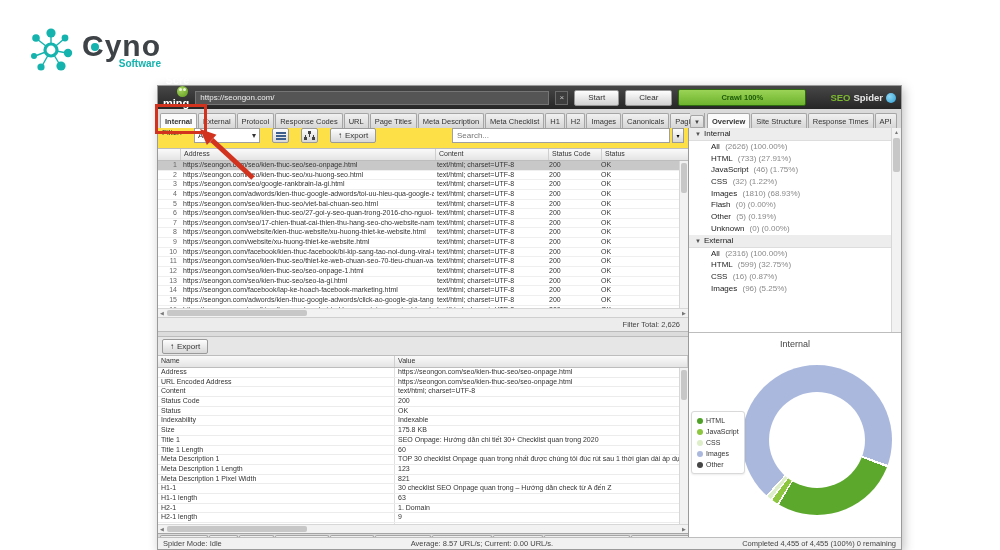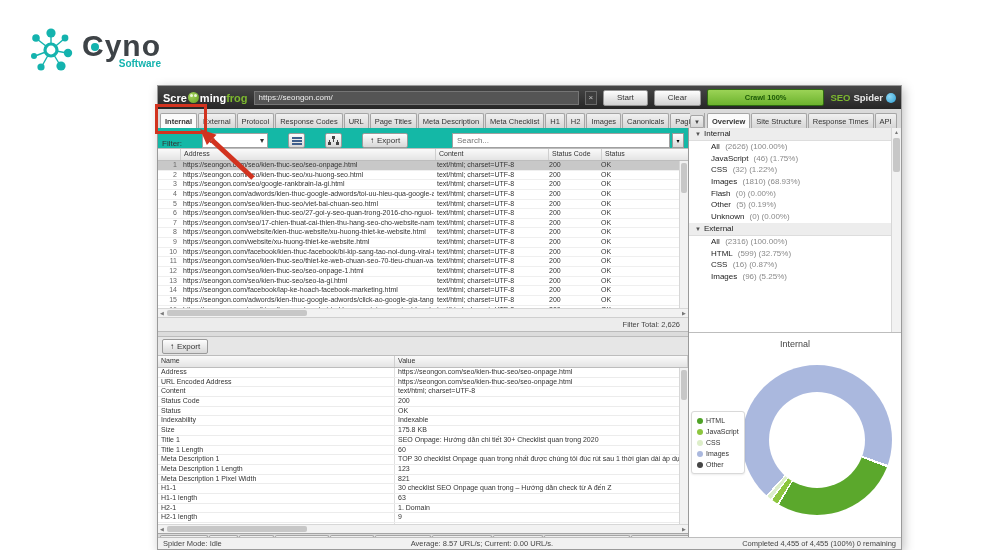--- a/index.html
+++ b/index.html
@@ -13,21 +13,21 @@
   .cyno-cdot{position:absolute;left:9px;top:12px;width:8px;height:8px;border-radius:50%;background:#14b3ae;}
   .cyno-sub{display:block;text-align:right;font-size:10px;font-weight:bold;color:#14b3ae;margin-top:-2px;}
 
   
   .window{position:absolute;left:157px;top:85px;width:743px;height:463px;
           background:#ececec;border:1px solid #9a9a9a;box-shadow:2px 3px 10px rgba(0,0,0,.25);
           font-size:8px;color:#333;}
 
   .titlebar{height:23px;background:linear-gradient(#474747,#262626);display:flex;align-items:center;
             padding:0 5px;gap:6px;}
-  .sf-logo{color:#fff;font-weight:bold;font-size:11px;white-space:nowrap;display:flex;align-items:flex-start;}
+  .sf-logo{color:#fff;font-weight:bold;font-size:11px;white-space:nowrap;display:flex;align-items:flex-end;flex-direction:column;}
   .sf-green{color:#7cb82f;}
   .frog-dot{display:inline-block;width:11px;height:11px;border-radius:50%;
             background:radial-gradient(circle at 32% 32%,#a6d45e,#5f9c1c);position:relative;margin:0 1px;}
   .frog-dot::before,.frog-dot::after{content:"";position:absolute;top:2px;width:3px;height:3px;border-radius:50%;background:#e9f5d8;}
   .frog-dot::before{left:2px;} .frog-dot::after{right:2px;}
   .urlfield{width:344px;height:12px;background:#555;border:1px solid #757575;color:#eee;
             font-size:8px;padding:0 4px;font-family:"Liberation Sans",sans-serif;}
   .xbtn{width:13px;height:14px;background:#3d3d3d;color:#c5c5c5;border:1px solid #6a6a6a;
         font-size:8px;line-height:11px;text-align:center;padding:0;}
   .btn{height:16px;padding:0 13px;font-size:8px;background:linear-gradient(#fefefe,#d2d2d2);
@@ -51,21 +51,21 @@
   .tabgroup .tab:first-child{background:#fbfbfb;font-weight:bold;}
   .tab-overflow{font-size:6px;color:#444;background:linear-gradient(#f1f1f1,#d6d6d6);
                 border:1px solid #a5a5a5;padding:3px 3px 2px;border-radius:2px 2px 0 0;}
 
   
   .content{position:absolute;top:42px;left:0;right:0;bottom:11px;display:flex;}
   .leftpane{width:530px;display:flex;flex-direction:column;border-right:1px solid #9a9a9a;background:#ececec;}
   .rightpane{flex:1;display:flex;flex-direction:column;background:#fff;}
 
   
-  .filterbar{height:20px;flex:none;display:flex;align-items:flex-end;gap:20px;padding:0 4px;background:#14b8a6;}
+  .filterbar{height:20px;flex:none;display:flex;align-items:flex-start;gap:12px;padding:0 4px;background:#fde047;}
   .filterlabel{font-size:8px;color:#333;}
   .select{width:58px;height:13px;background:#fff;border:1px solid #a0a0a0;display:flex;align-items:center;
           justify-content:space-between;padding:0 3px;font-size:8px;}
   .icobtn{width:17px;height:15px;background:linear-gradient(#fdfdfd,#d8d8d8);border:1px solid #9a9a9a;
           border-radius:2px;display:flex;align-items:center;justify-content:center;padding:0;}
   .list-ico{display:block;width:10px;height:8px;
             background:repeating-linear-gradient(#3e5e8c 0 1.6px,transparent 1.6px 3.2px);}
   .tree-ico{position:relative;display:block;width:11px;height:9px;}
   .tree-ico::before{content:"";position:absolute;left:4px;top:0;width:3px;height:3px;background:#444;
                     box-shadow:-4px 6px 0 #444,4px 6px 0 #444;}
@@ -535,20 +535,24 @@
             <div class="ovgroup">
               <span class="tri">▼</span><span>Internal</span>
             </div>
             <div>
 
             <div class="ovitem">
                 <span class="lbl">All</span>
                 <span class="meta">(2626) (100.00%)</span>
               </div>
                 <div class="ovitem">
+                <span class="lbl">HTML</span>
+                <span class="meta">(733) (27.91%)</span>
+              </div>
+                <div class="ovitem">
                 <span class="lbl">JavaScript</span>
                 <span class="meta">(46) (1.75%)</span>
               </div>
                 <div class="ovitem">
                 <span class="lbl">CSS</span>
                 <span class="meta">(32) (1.22%)</span>
               </div>
                 <div class="ovitem">
                 <span class="lbl">Images</span>
                 <span class="meta">(1810) (68.93%)</span>

